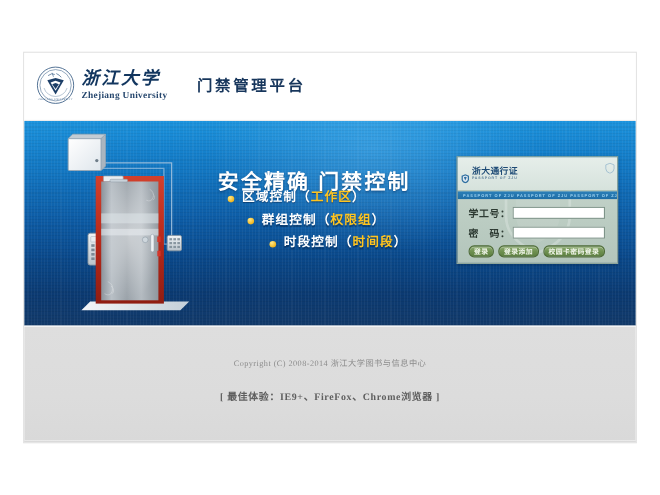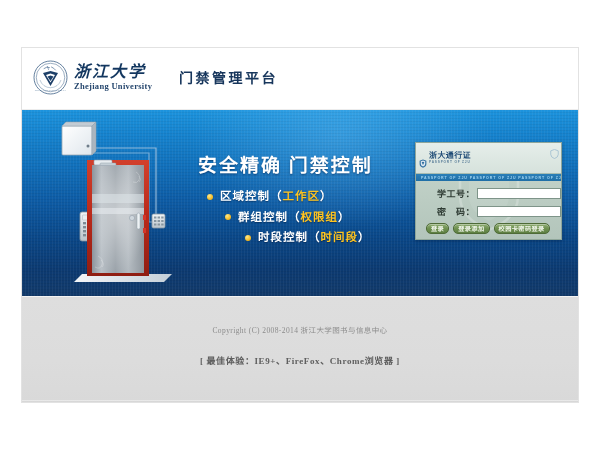--- a/index.html
+++ b/index.html
@@ -140,27 +140,26 @@
   .headline {
     position: absolute;
     left: 176px;
     top: 40px;
     font-size: 19px;
     font-weight: bold;
     color: #ffffff;
     letter-spacing: 2px;
     white-space: nowrap;
     text-shadow: 0 1px 2px rgba(0,30,70,0.55);
-    font-family: Liberation Serif, serif;
   }
 
   .feature-list {
     position: absolute;
     left: 185px;
-    top: 81px;
+    top: 65px;
     width: 215px;
   }
 
   .feature {
     display: flex;
     align-items: center;
     font-size: 11.5px;
     font-weight: bold;
     color: #ffffff;
     letter-spacing: 1px;
@@ -276,21 +275,20 @@
   .login-body {
     position: relative;
     padding: 6px 0 0 0;
   }
 
   .field-row {
     display: flex;
     align-items: center;
     margin-bottom: 5px;
     padding-left: 10px;
-    justify-content: flex-end;
   }
 
   .field-label {
     width: 40px;
     font-size: 9px;
     font-weight: bold;
     color: #2e3b33;
     letter-spacing: 0.5px;
     text-align: left;
     white-space: nowrap;

